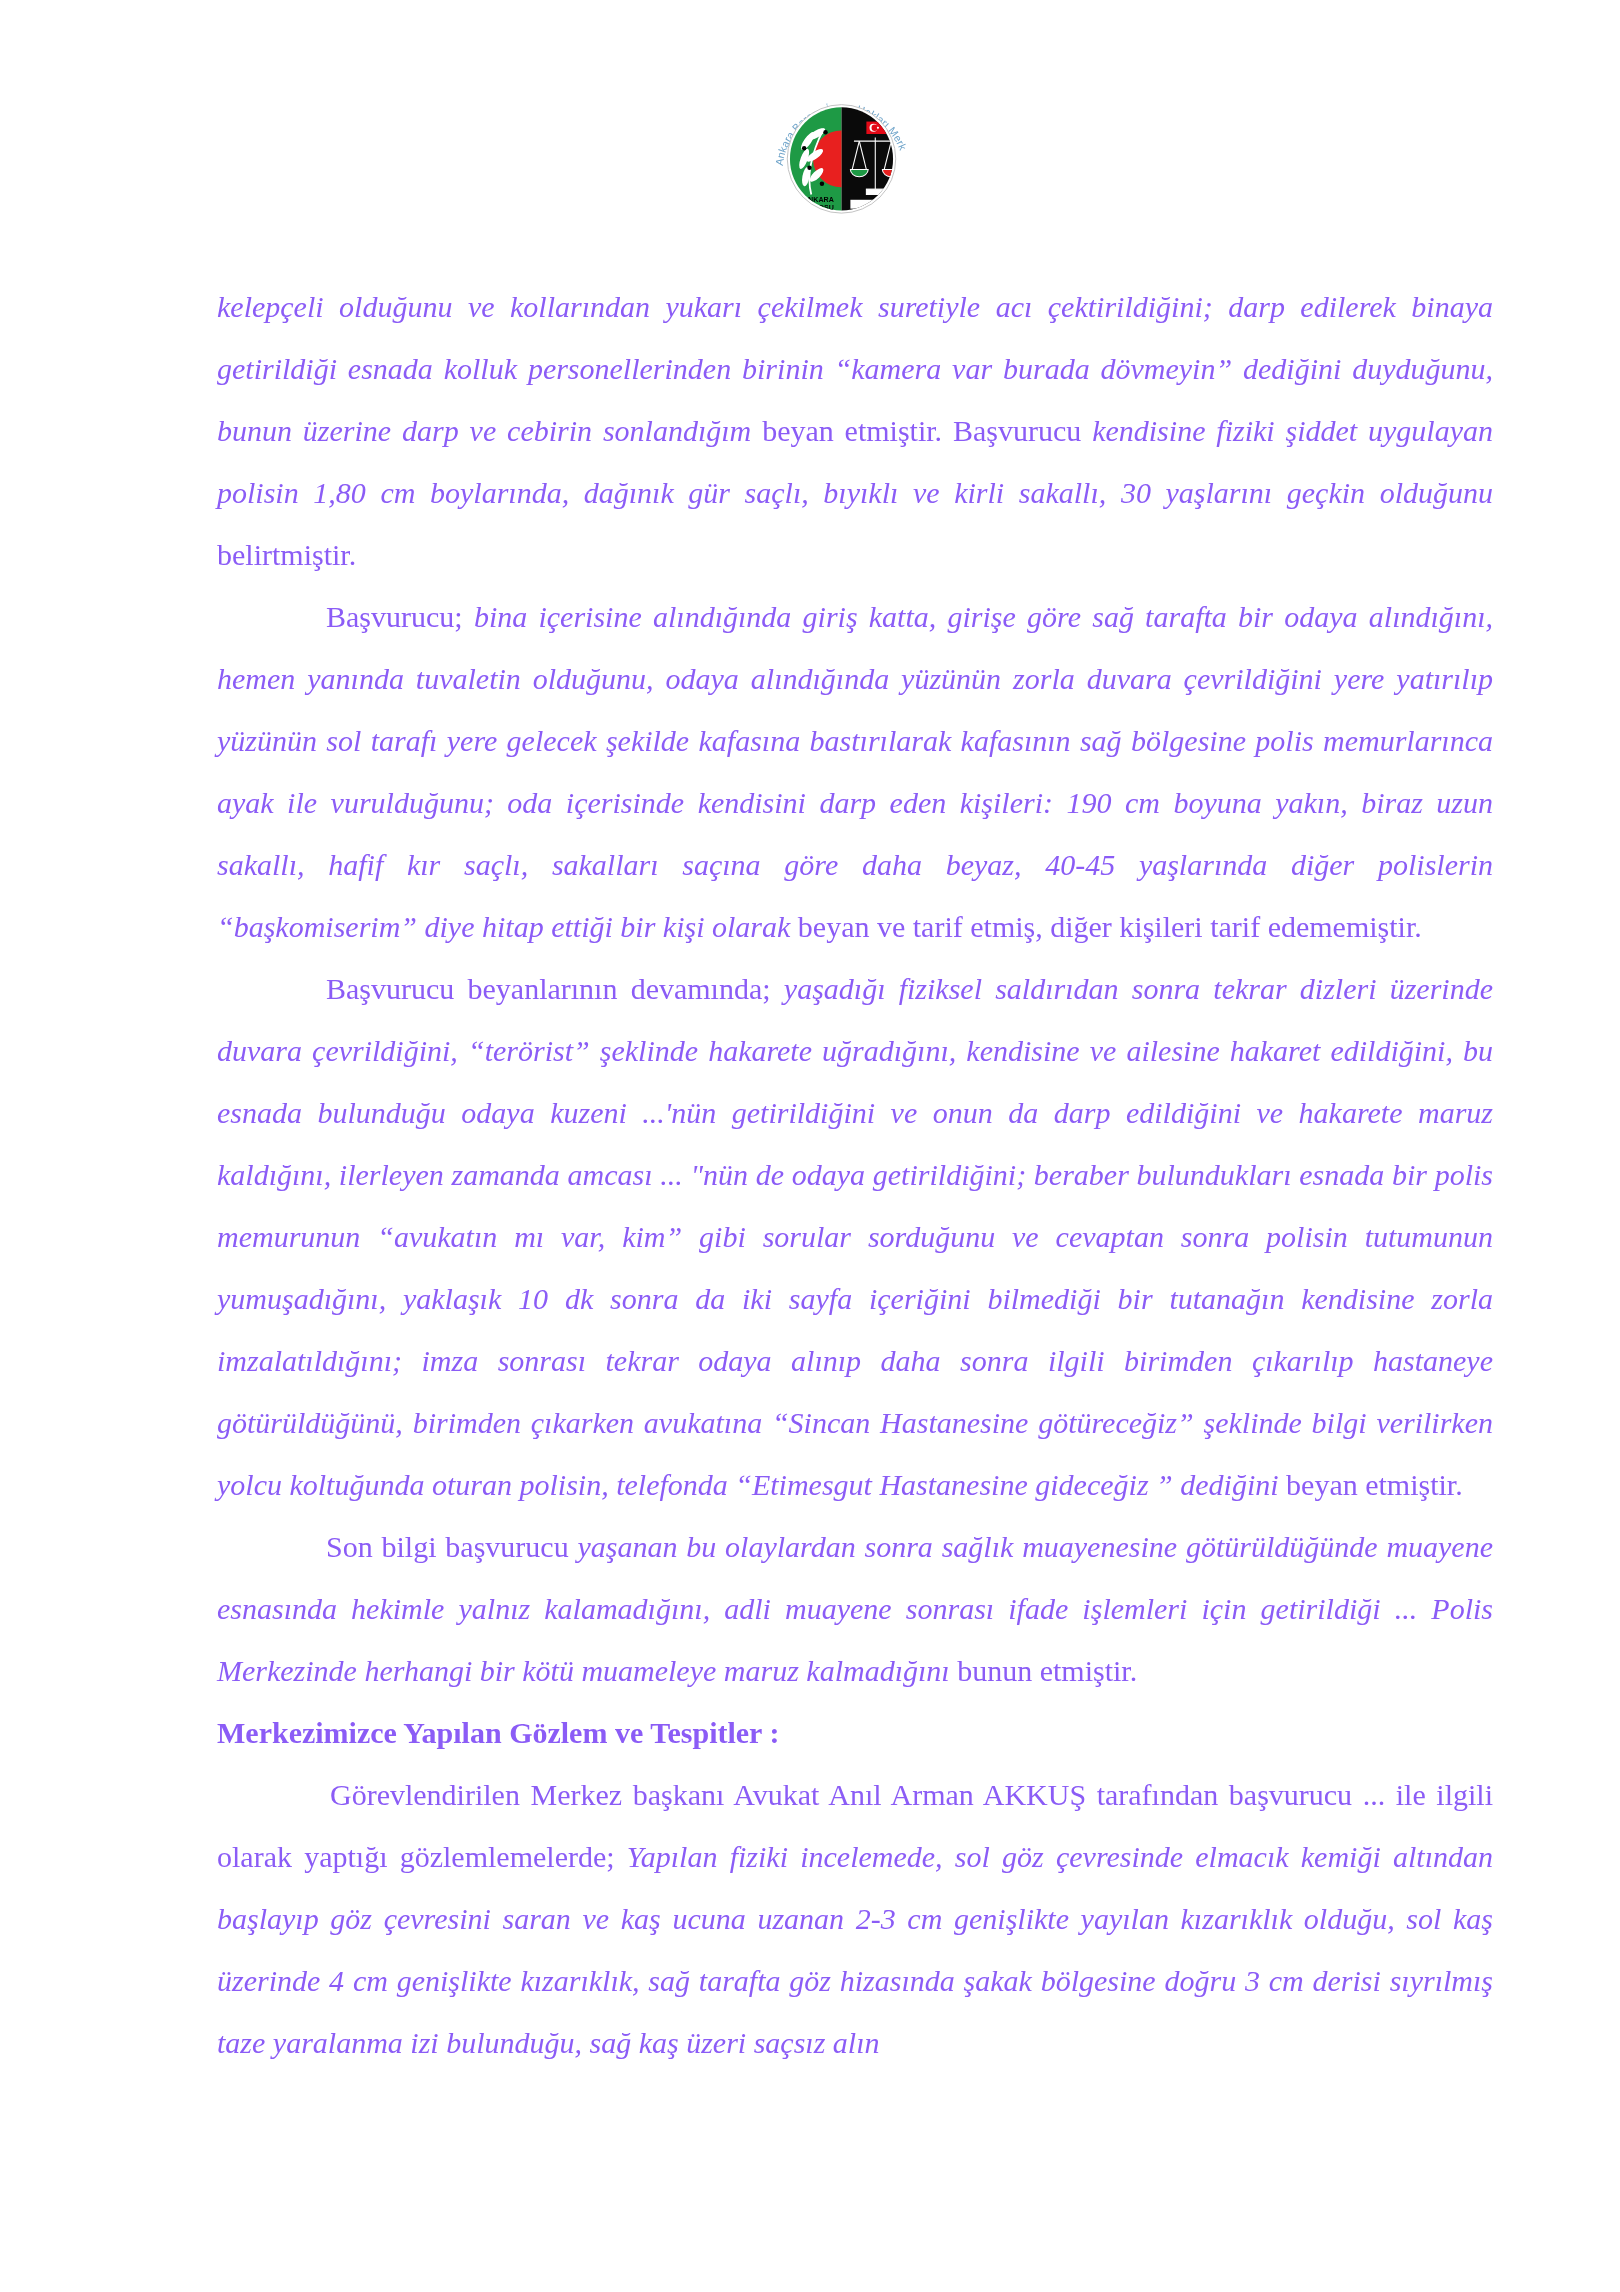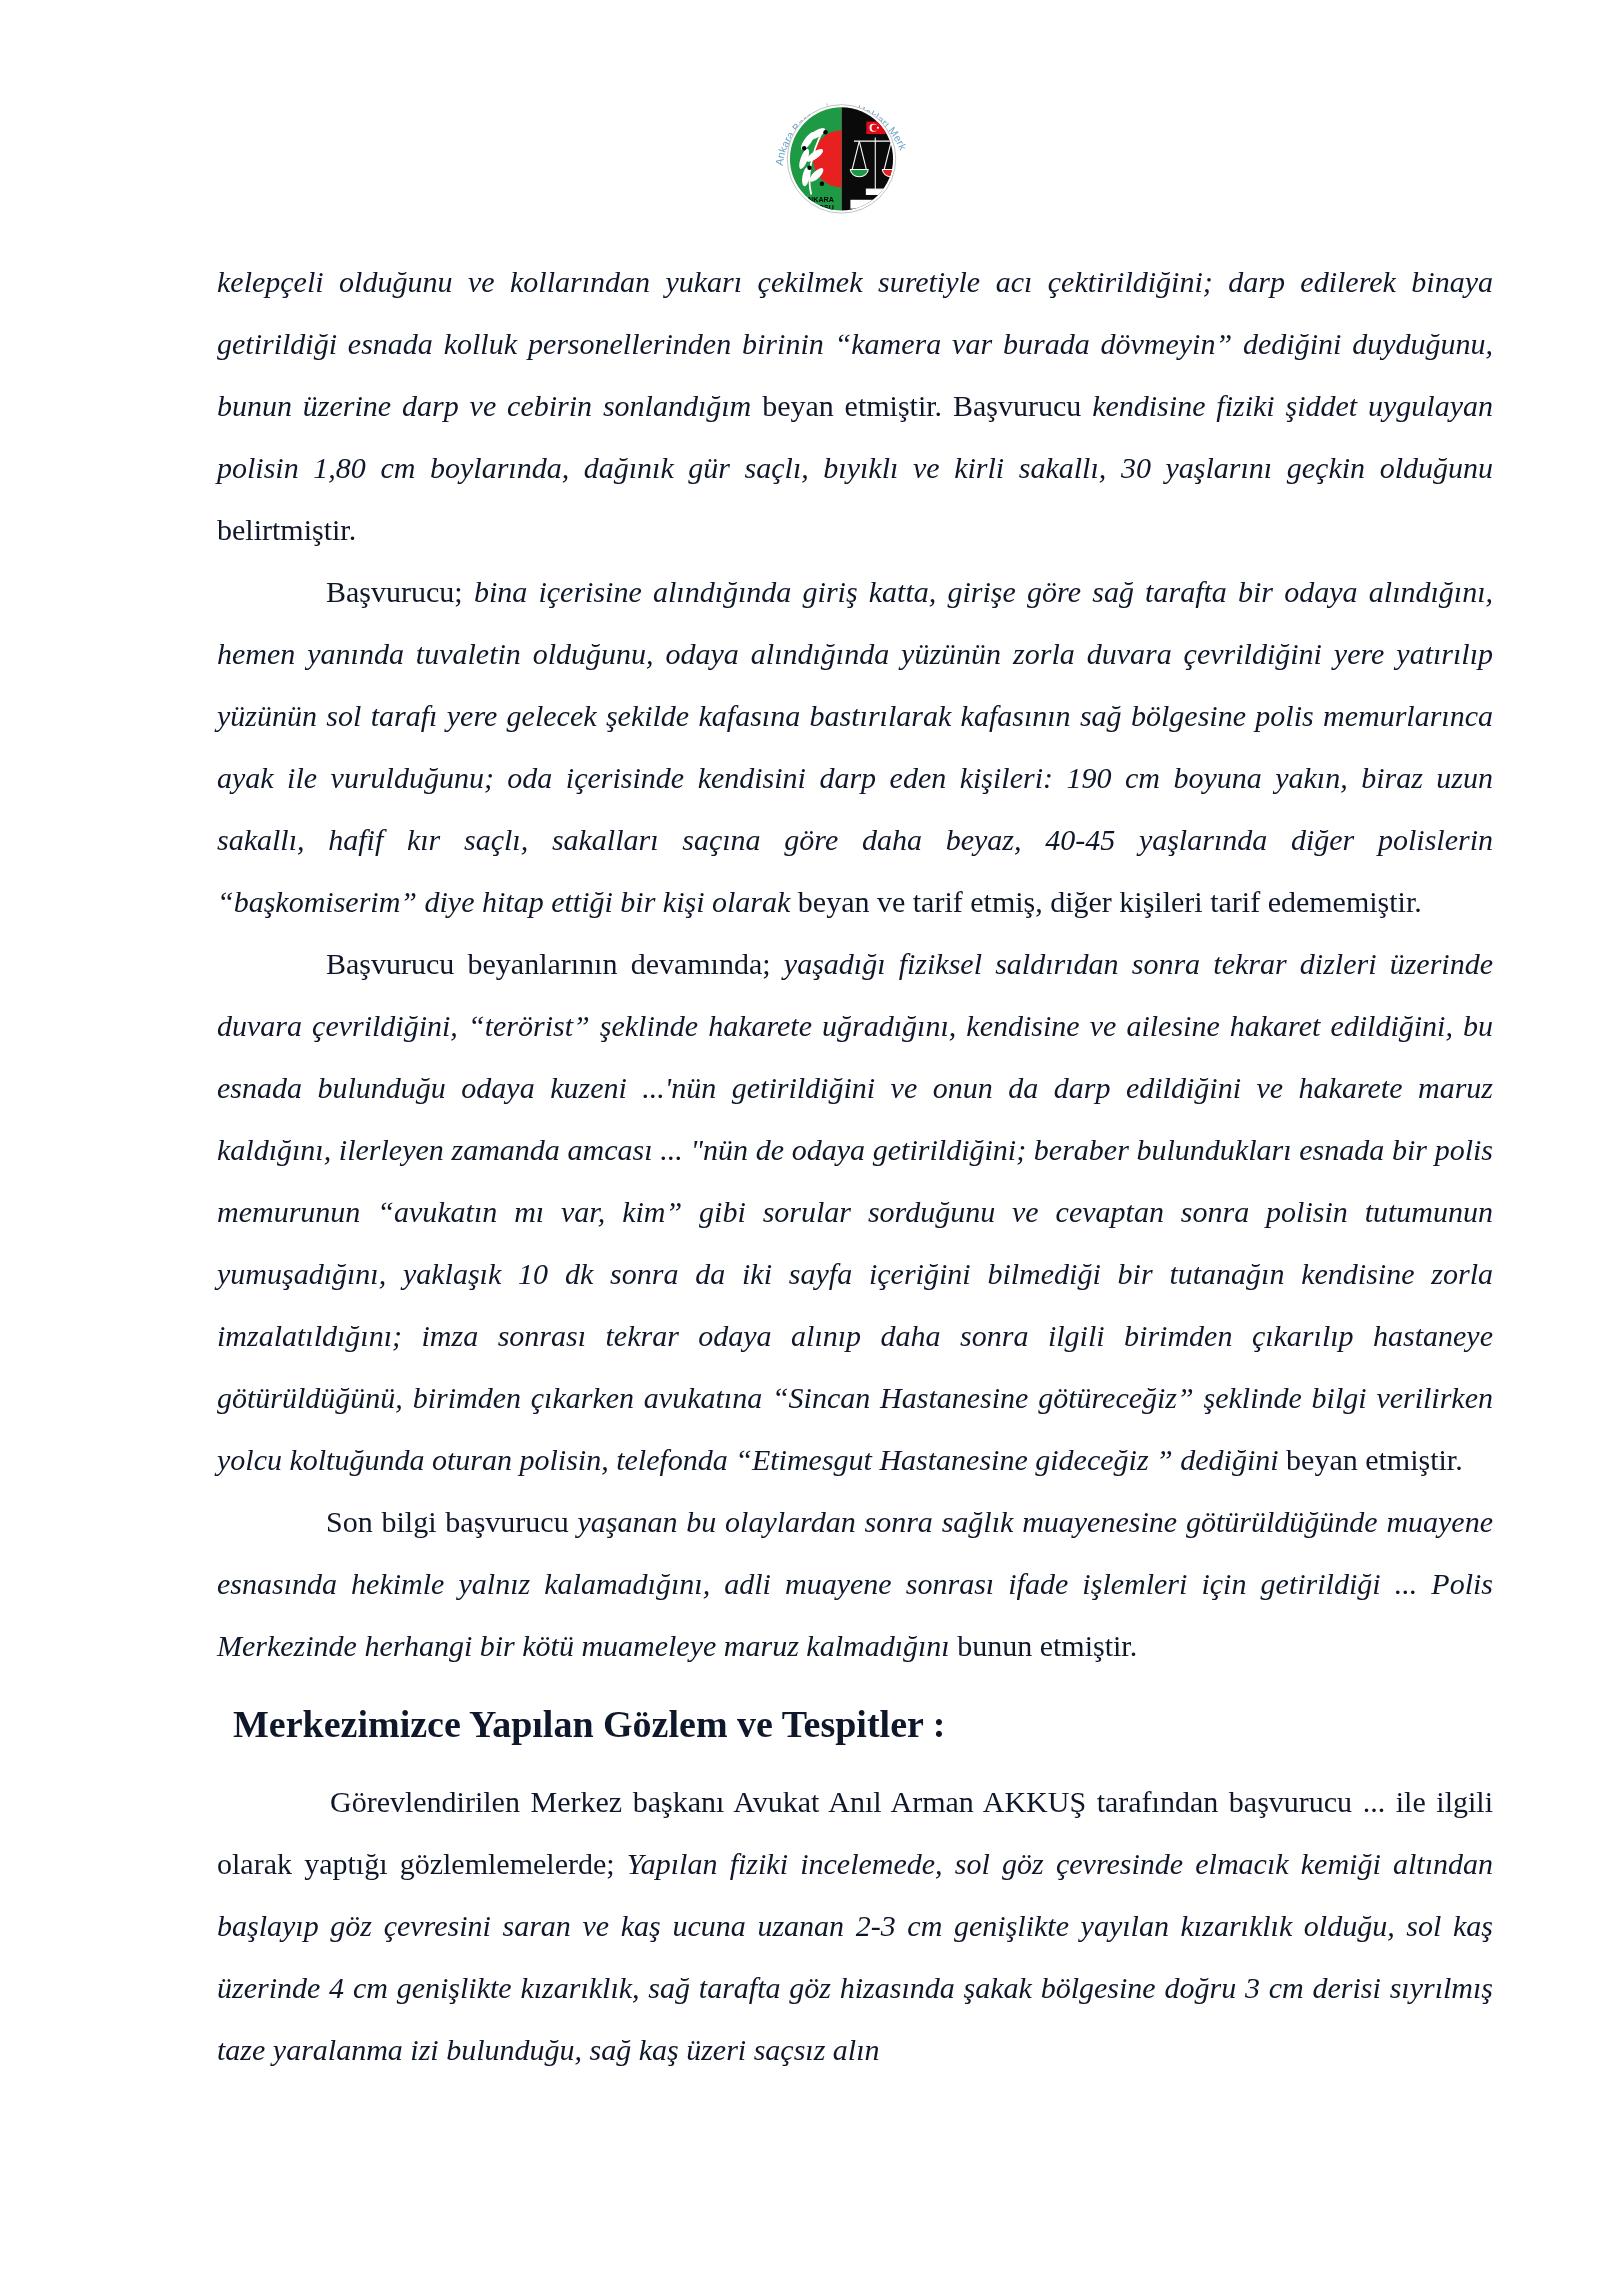--- a/index.html
+++ b/index.html
@@ -1,31 +1,31 @@
 <!DOCTYPE html>
 <html style="font-size:14.3px"><head>
 <meta charset="utf-8">
 <style>
   html, body { margin: 0; padding: 0; background: #ffffff; }
   body { width: 1620px; height: 2293px; position: relative; overflow: hidden; }
   .page { position: absolute; left: 0; top: 0; width: 1620px; height: 2293px; background: #fff; }
   .logo { position: absolute; left: 765px; top: 70px; width: 153px; height: 160px; }
   .body-text {
-    position: absolute; left: 217px; top: 251px; width: 1276px;
+    position: absolute; left: 217px; top: 276px; width: 1276px;
     font-family: "Liberation Serif", "DejaVu Serif", serif;
-    font-size: 30px; line-height: 62px; color: #0f172a;
+    font-size: 30px; line-height: 62px; color: #8b5cf6;
     text-align: justify;
   }
   .body-text p { margin: 0; text-align: justify; }
   .body-text p.indent { text-indent: 109px; }
   .body-text p.indent-sm { text-indent: 113px; }
   .body-text .i { font-style: italic; }
   .body-text .n { font-style: normal; }
   .body-text h2 {
-    margin: 16px; font-size: 38px; font-weight: bold; line-height: 62px;
+    margin: 0; font-size: 30px; font-weight: bold; line-height: 62px;
     font-family: "Liberation Serif", "DejaVu Serif", serif;
   }
 </style>
 </head>
 <body>
 
 <div class="page">
 
   <svg class="logo" viewBox="0 0 172 180" xmlns="http://www.w3.org/2000/svg">
     <defs>

